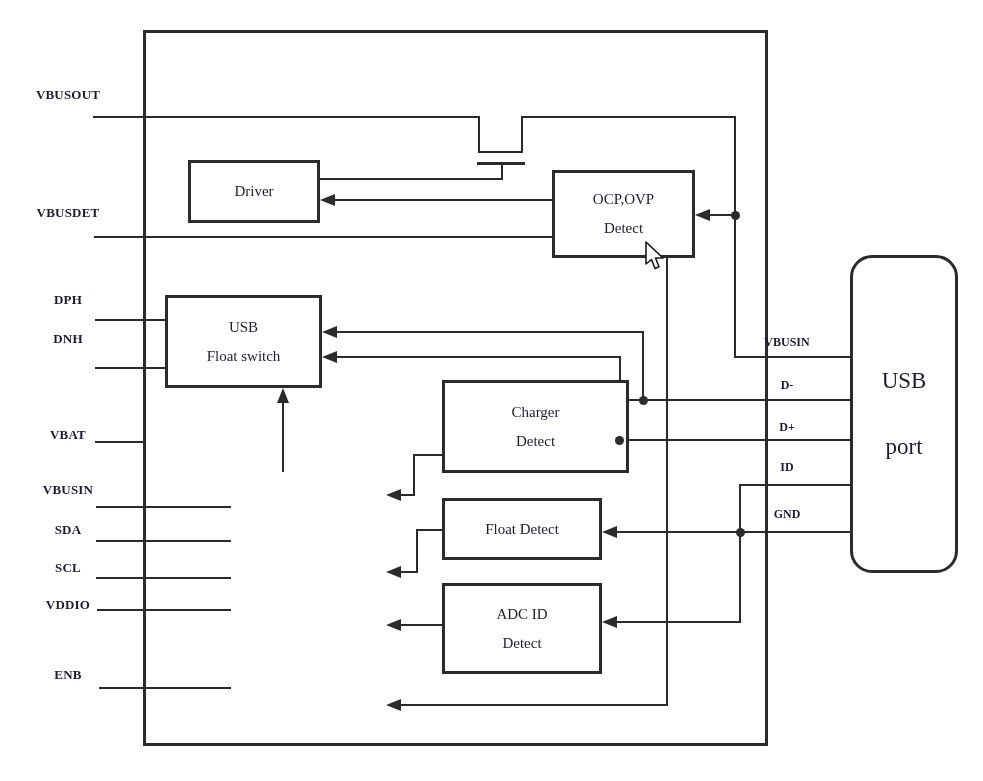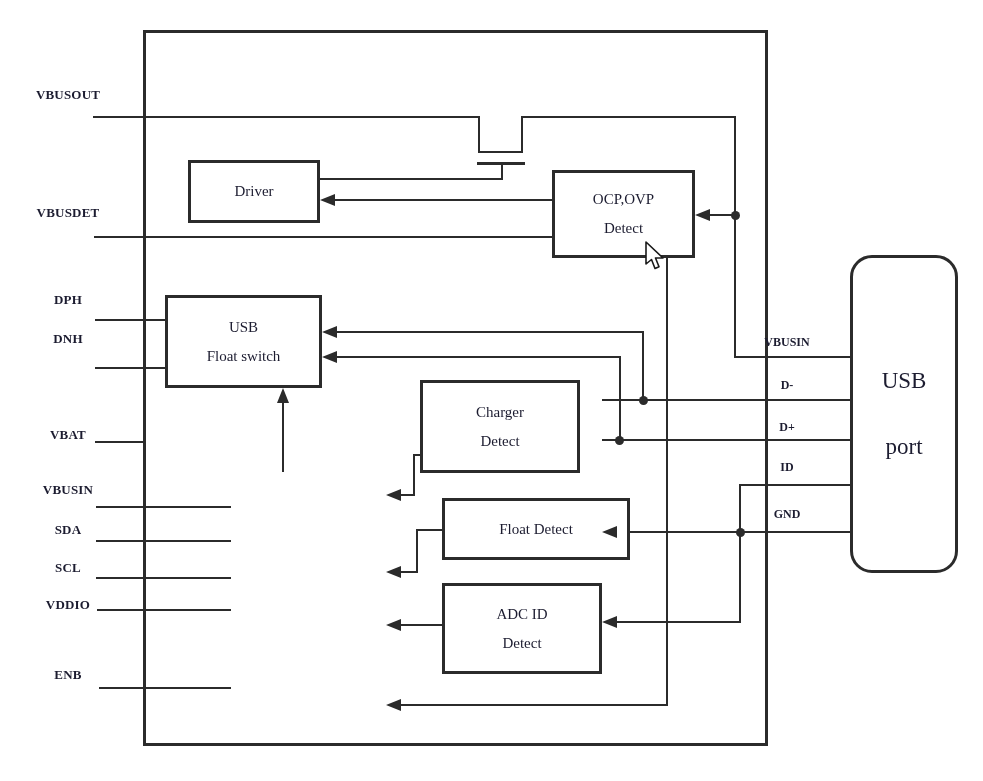--- a/index.html
+++ b/index.html
@@ -106,26 +106,26 @@
   <div class="blk" style="left:552px;top:170px;width:143px;height:88px">
     <div>OCP,OVP</div>
     <div>Detect</div>
   </div>
 
   <div class="blk" style="left:165px;top:295px;width:157px;height:93px">
     <div>USB</div>
     <div>Float switch</div>
   </div>
 
-  <div class="blk" style="left:420px;top:380px;width:160px;height:93px">
+  <div class="blk" style="left:442px;top:380px;width:187px;height:93px">
     <div>Charger</div>
     <div>Detect</div>
   </div>
 
-  <div class="blk" style="left:442px;top:498px;width:188px;height:62px">
+  <div class="blk" style="left:442px;top:498px;width:160px;height:62px">
     <div>Float Detect</div>
   </div>
 
   <div class="blk" style="left:442px;top:583px;width:160px;height:91px">
     <div>ADC ID</div>
     <div>Detect</div>
   </div>
 
 
   <div class="port" style="left:850px;top:255px;width:108px;height:318px">

